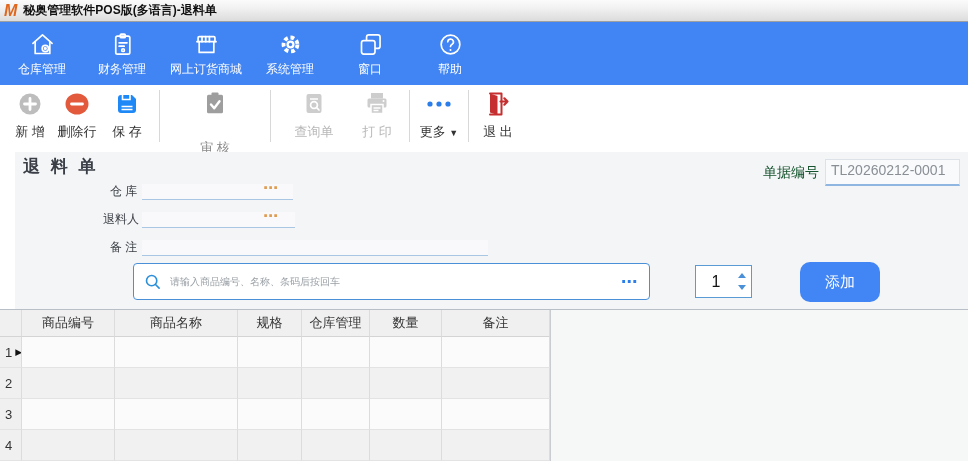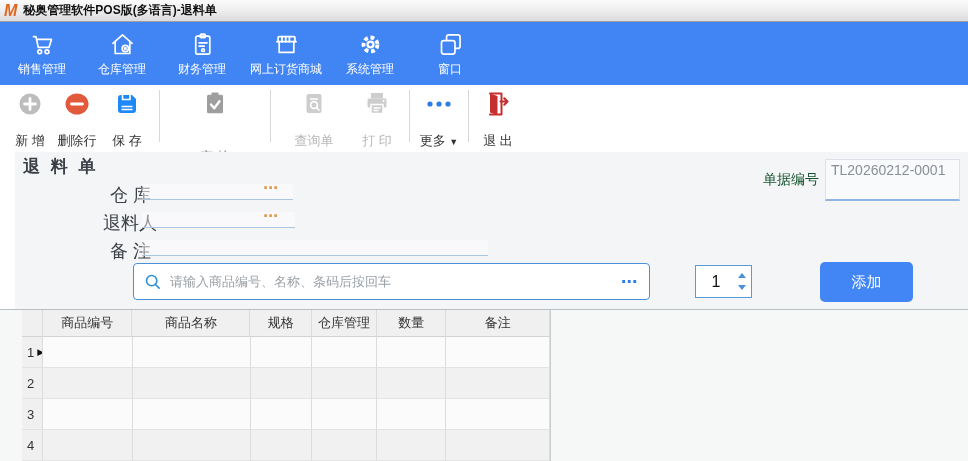--- a/index.html
+++ b/index.html
@@ -18,66 +18,66 @@
     display:flex; align-items:flex-start; padding:9px 0 0 10px; }
   .menu-item { min-width:64px; margin-right:16px; display:flex; flex-direction:column; align-items:center; cursor:pointer; }
   .menu-item .mi-icon { width:27px; height:27px; margin-bottom:3px; }
   .menu-item .mi-label { color:#fff; font-size:12px; white-space:nowrap; }
 
   
   .toolbar { position:absolute; left:0; top:85px; width:968px; height:67px; background:#fff;
     display:flex; align-items:flex-start; padding:5px 0 0 8px; }
   .tb-btn { display:flex; flex-direction:column; align-items:center; cursor:pointer; }
   .tb-btn .tb-icon { width:28px; height:28px; }
-  .tb-btn .tb-label { margin-top:14px; font-size:13px; color:#333; white-space:nowrap; }
+  .tb-btn .tb-label { margin-top:5px; font-size:13px; color:#333; white-space:nowrap; }
   .tb-btn.gray .tb-label { color:#8a8a8a; }
   .tb-btn.dim .tb-label { color:#b8b8b8; }
   .tb-sep { width:1px; height:52px; background:#d8d8d8; margin:0 7px; }
   .w44{width:44px} .w50{width:50px} .w52{width:52px} .w56{width:56px; margin:0 20px;gap:16px;}
   .ml14{margin-left:10px} .ml12{margin-left:12px}
   .tb-arrow { font-size:9px; }
 
   
   .formarea { position:absolute; left:15px; top:152px; width:968px; height:157px; background:#f4f5f7; }
   .form-title { position:absolute; left:8px; top:3px; font-size:17px; font-weight:bold;
     color:#3a3f47; letter-spacing:3px; }
   .docno { position:absolute; right:23px; top:7px; display:flex; align-items:center; }
   .docno-label { color:#14532d; font-size:14px; margin-right:6px; }
-  .docno-box { width:135px; height:42px; background:#f8fafb; border:1px solid #dde2e8;
+  .docno-box { width:135px; height:27px; background:#f8fafb; border:1px solid #dde2e8;
     border-bottom:2px solid #8fb6e0; color:#8a8f96; font-size:14px; line-height:21px; padding-left:5px; }
-  .fld-label { position:absolute; font-size:18px; color:#3c4046; white-space:pre; }
+  .fld-label { position:absolute; font-size:12px; color:#3c4046; white-space:pre; }
   .fld-line { position:absolute; height:16px; border-bottom:1px solid #a9c7e2; background:rgba(255,255,255,.45); }
   .picker-dots { position:absolute; color:#df9b4f; font-size:15px; font-weight:bold; letter-spacing:2px; cursor:pointer; }
 
   
   .searchbox { position:absolute; left:118px; top:111px; width:517px; height:37px; background:#fff;
     border:1px solid #4a90d9; border-radius:4px; display:flex; align-items:center; padding:0 10px; }
   .searchbox svg { flex:0 0 auto; margin-right:8px; }
-  .search-input { flex:1; border:none; outline:none; font-size:13px; color:#14532d; background:transparent;
+  .search-input { flex:1; border:none; outline:none; font-size:10px; color:#14532d; background:transparent;
     font-family:"Liberation Sans","DejaVu Sans",sans-serif; }
   .search-input::placeholder { color:#9aa0a6; }
   .search-more { color:#2b7de9; font-size:16px; font-weight:bold; cursor:pointer; padding:0 2px; }
   .spinner { position:absolute; left:680px; top:113px; width:57px; height:33px; background:#fff;
     border:1px solid #5b9bd5; }
   .qty-input { position:absolute; left:0; top:0; width:40px; height:31px; border:none; outline:none;
     text-align:center; font-size:16px; color:#111; background:transparent;
     font-family:"Liberation Sans","DejaVu Sans",sans-serif; }
   .spin-up, .spin-down { position:absolute; right:5px; width:0; height:0;
     border-left:4px solid transparent; border-right:4px solid transparent; cursor:pointer; }
   .spin-up { top:7px; border-bottom:5px solid #4a90d9; }
   .spin-down { bottom:7px; border-top:5px solid #4a90d9; }
-  .add-btn { position:absolute; left:785px; top:110px; width:93px; height:40px; background:#4285f4;
-    border:none; border-radius:5px; color:#fff; font-size:15px; cursor:pointer;
-    font-family:"Liberation Sans","DejaVu Sans",sans-serif;margin-left:20px; }
+  .add-btn { position:absolute; left:785px; top:110px; width:80px; height:40px; background:#4285f4;
+    border:none; border-radius:10px; color:#fff; font-size:15px; cursor:pointer;
+    font-family:"Liberation Sans","DejaVu Sans",sans-serif; }
 
   
   .tablesec { position:absolute; left:0; top:309px; width:968px; height:152px;
     border-top:1px solid #b9bfc6; background:#f6f7f7; overflow:hidden; }
   .grid { position:absolute; left:0; top:0; width:550px; }
-  .grid-row { display:flex;padding-left:22px; }
+  .grid-row { display:flex; }
   .cell { border-right:1px solid #dcdcdc; border-bottom:1px solid #e3e3e3; overflow:hidden; }
   .hcell { height:27px; background:#f0f0f0; border-bottom:1px solid #d4d4d4;
     font-size:13px; color:#333; display:flex; align-items:center; justify-content:center; }
   .bcell { height:31px; }
   .numcell { background:#f0f0f0; font-size:13px; color:#333;
     display:flex; align-items:center; padding-left:5px; }
   .row-odd .bcell.data { background:#fbfbfb; }
   .row-even .bcell.data { background:#f1f1f1; }
   .cur-marker { font-size:9px; color:#111; margin-left:3px; }
   .c0{width:22px} .c1{width:93px} .c2{width:123px} .c3{width:64px} .c4{width:68px} .c5{width:72px} .c6{width:108px}
@@ -91,30 +91,20 @@
 
   <div class="titlebar">
     <span class="logo">M</span>
     <span class="wtitle">秘奥管理软件POS版(多语言)-退料单</span>
   </div>
 
   <div class="menubar">
     <div class="menu-item">
       <span class="mi-icon">
         <svg viewBox="0 0 24 24" fill="none" stroke="#fff" stroke-width="1.5" stroke-linecap="round" stroke-linejoin="round">
-          <path d="M4 5h2.2l2 9.5h9.6l2.2-7H7"></path>
-            <circle cx="9.5" cy="18.5" r="1.7"></circle>
-            <circle cx="16" cy="18.5" r="1.7"></circle>
-          </svg>
-      </span>
-      <span class="mi-label">销售管理</span>
-    </div>
-    <div class="menu-item">
-      <span class="mi-icon">
-        <svg viewBox="0 0 24 24" fill="none" stroke="#fff" stroke-width="1.5" stroke-linecap="round" stroke-linejoin="round">
           <path d="M3.5 11L12 3.5 20.5 11"></path>
             <path d="M5.5 9.5V20h13V9.5"></path>
           <circle cx="14.5" cy="15.5" r="2.8"></circle>
             <circle cx="14.5" cy="15.5" r="0.7" fill="#fff"></circle>
           </svg>
       </span>
       <span class="mi-label">仓库管理</span>
     </div>
     <div class="menu-item">
       <span class="mi-icon">
@@ -149,20 +139,30 @@
       <span class="mi-label">系统管理</span>
     </div>
     <div class="menu-item">
       <span class="mi-icon">
         <svg viewBox="0 0 24 24" stroke-linejoin="round">
           <rect x="8.5" y="3.5" width="12" height="12" rx="2" fill="none" stroke="#fff" stroke-width="1.5"></rect>
           <rect x="4" y="8.5" width="12" height="12" rx="2" fill="#4184f3" stroke="#fff" stroke-width="1.5"></rect>
           </svg>
       </span>
       <span class="mi-label">窗口</span>
+    </div>
+    <div class="menu-item">
+      <span class="mi-icon">
+        <svg viewBox="0 0 24 24" fill="none" stroke="#fff" stroke-width="1.5" stroke-linecap="round">
+          <circle cx="12" cy="12" r="8.3"></circle>
+          <path d="M9.6 9.6a2.5 2.5 0 1 1 3.6 2.3c-.8.4-1.2 1-1.2 1.8"></path>
+          <circle cx="12" cy="16.9" r="0.9" fill="#fff" stroke="none"></circle>
+          </svg>
+      </span>
+      <span class="mi-label">帮助</span>
     </div>
   </div>
 
   <div class="toolbar">
     <div class="tb-btn w44">
       <span class="tb-icon">
         <svg viewBox="0 0 28 28">
             <circle cx="14" cy="14" r="10.5" fill="#bdbdbd"></circle>
           <path d="M14 8.5v11M8.5 14h11" stroke="#fff" stroke-width="2.8" stroke-linecap="round"></path>
           </svg>

